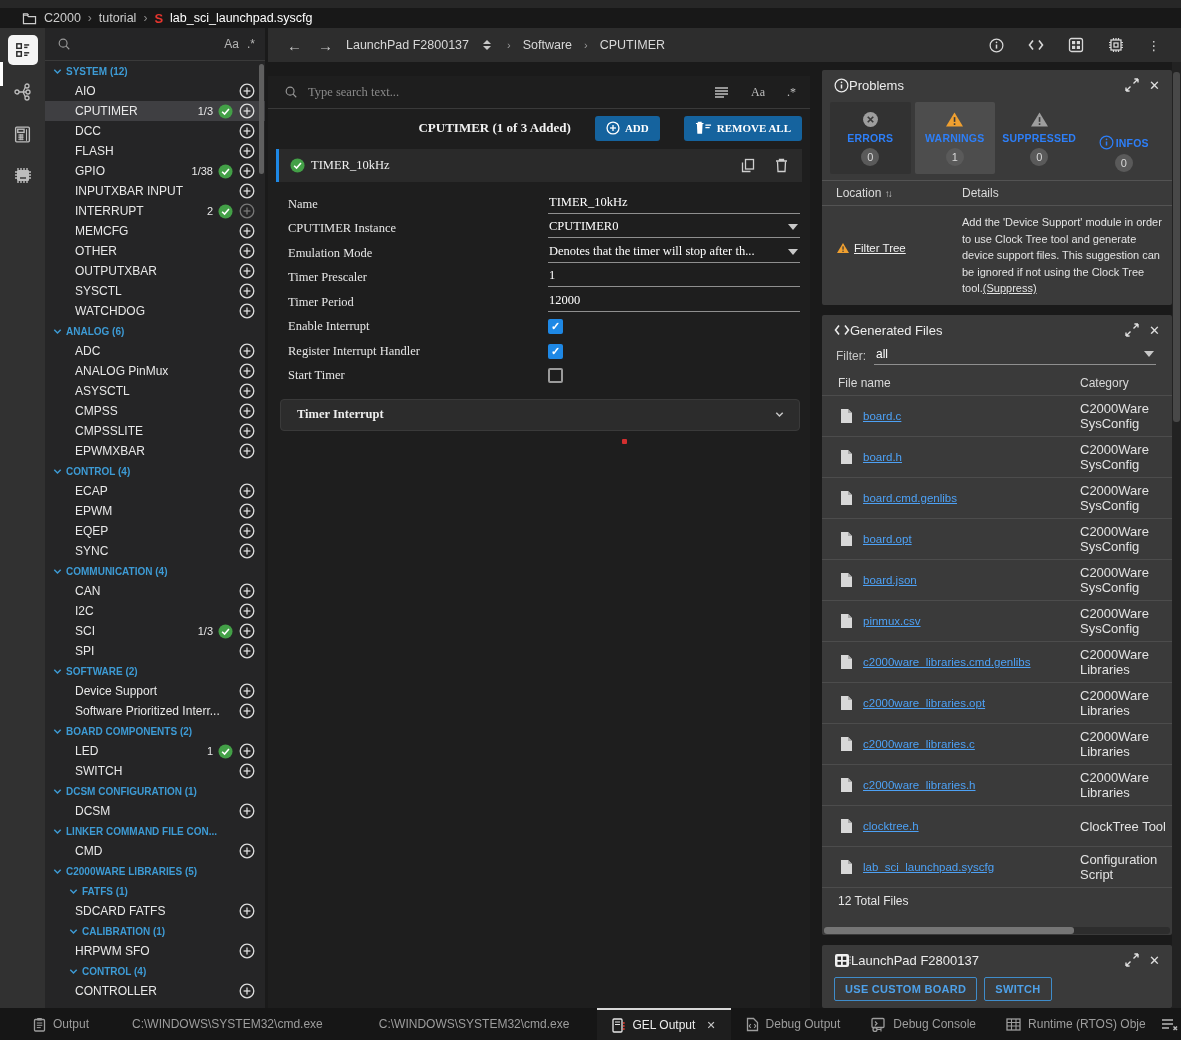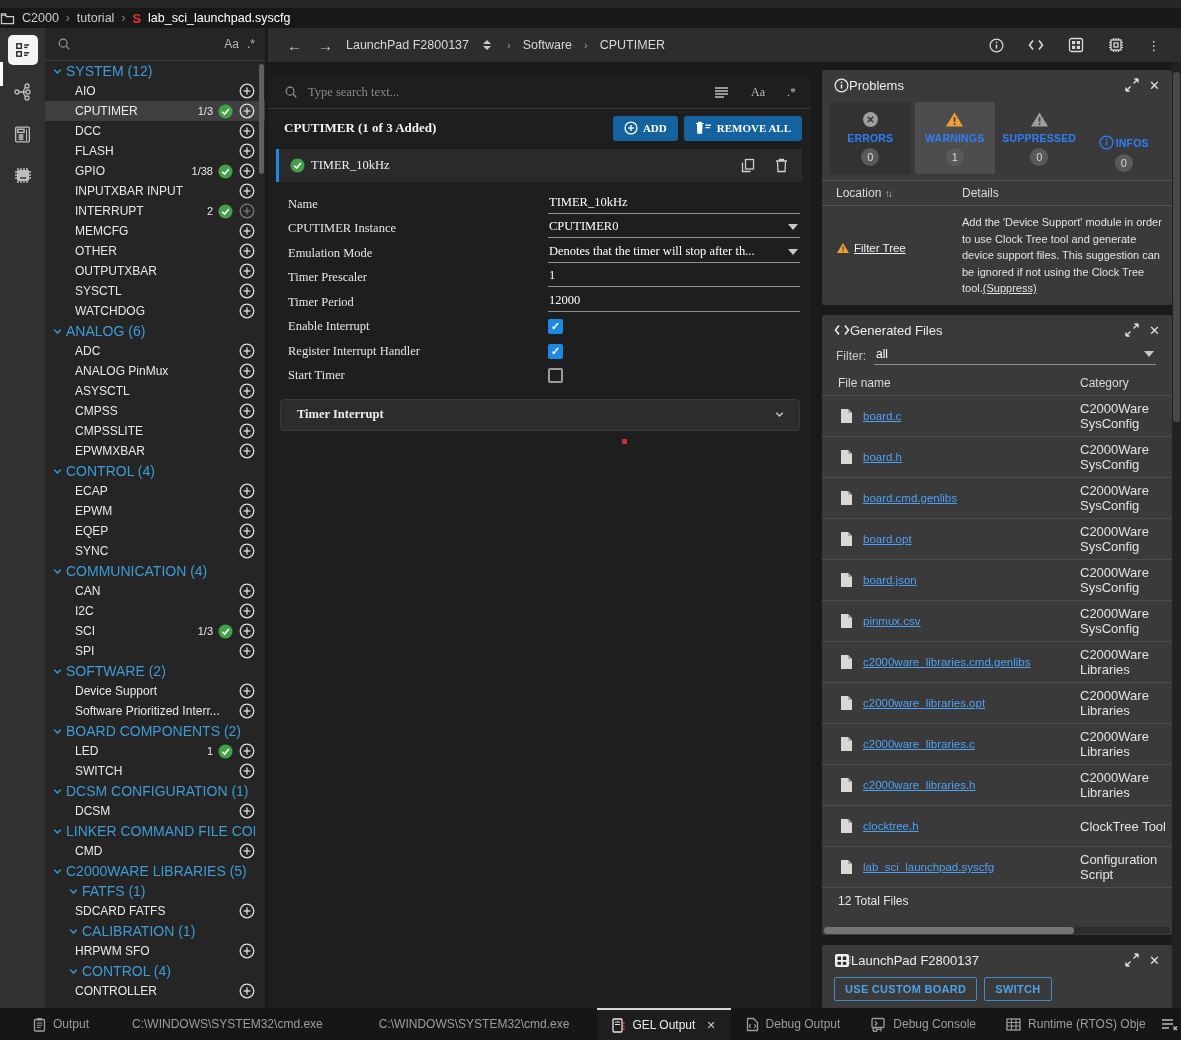--- a/index.html
+++ b/index.html
@@ -3,41 +3,41 @@
 <meta charset="utf-8">
 <style>
   * { margin:0; padding:0; box-sizing:border-box; }
   html,body { width:1181px; height:1040px; overflow:hidden; background:#1a1a1a;
     font-family:"Liberation Sans", sans-serif; color:#e8e8e8; }
   svg { display:block; }
 
   
   #top-strip { position:absolute; left:0; top:0; width:1181px; height:8px; background:#272727; }
   #crumb-bar { position:absolute; left:0; top:8px; width:1181px; height:20px; background:#181818;
-    display:flex; align-items:center; gap:7px; font-size:12.5px; color:#cccccc; }
+    display:flex; align-items:center; padding-left:22px; gap:7px; font-size:12.5px; color:#cccccc; }
   #crumb-bar .sep { color:#8a8a8a; font-size:12px; }
   #crumb-bar .file { color:#ffffff; }
   .syscfg-logo { color:#e5352e; font-weight:bold; font-size:13px; }
 
   
   #activity-bar { position:absolute; left:0; top:28px; width:45px; height:980px; background:#313131;
     display:flex; flex-direction:column; align-items:center; padding-top:7px; gap:12px; }
   .act-item { width:30px; height:30px; display:flex; align-items:center; justify-content:center; color:#bdbdbd; }
   .act-item.active { background:#f5f5f5; border-radius:5px; color:#2b2b2b; }
   #act-indicator { position:absolute; left:0; top:34px; width:3px; height:24px; background:#ffffff; }
 
   
   #tree-panel { position:absolute; left:45px; top:28px; width:220px; height:980px; background:#252526; overflow:hidden; }
   #tree-search { height:33px; border-bottom:1px solid #3a3a3a; display:flex; align-items:center; padding:0 10px 0 12px; gap:8px; color:#9a9a9a; }
   #tree-search .spacer { flex:1; }
   #tree-search .mini { font-size:12px; color:#b5b5b5; }
   .tree-row { height:20px; display:flex; align-items:center; padding-right:10px; font-size:12px; color:#e8e8e8; }
   .tree-row.selected { background:#3f3f42; }
   .tree-row .chev { width:14px; margin-left:7px; color:#3d9bd5; }
-  .tree-row.cat { color:#3d9bd5; font-weight:normal; font-size:14px; }
+  .tree-row.cat { color:#3d9bd5; font-weight:bold; font-size:10px; }
   .tree-row .lbl { flex:1; white-space:nowrap; overflow:hidden; }
   .tree-row.item .lbl { margin-left:30px; }
   .tree-row.item.ind1 .lbl { }
   .tree-row.cat.ind1 .chev { margin-left:23px; }
   .tree-row .count { font-size:11px; margin-right:5px; color:#e8e8e8; font-weight:normal; }
   .tree-row .chk { margin-right:6px; height:15px; }
   .tree-row .addbtn { color:#dcdcdc; height:16px; }
   .tree-row .addbtn.disabled { color:#787878; }
   #tree-scroll-thumb { position:absolute; right:1px; top:36px; width:5px; height:110px; background:#5f5f5f; border-radius:3px; }
 
@@ -51,21 +51,21 @@
   .updown { display:inline-flex; flex-direction:column; gap:2px; margin:0 4px; }
   .updown i { width:0; height:0; border-left:4px solid transparent; border-right:4px solid transparent; }
   .updown i.up { border-bottom:4px solid #c8c8c8; }
   .updown i.dn { border-top:4px solid #c8c8c8; }
 
   
   #config-panel { position:absolute; left:268px; top:76px; width:542px; height:946px; background:#1e1e1e;font-family:Liberation Serif, serif; }
   #cfg-search { height:33px; border-bottom:1px solid #3a3a3a; display:flex; align-items:center; padding:0 14px 0 16px; gap:10px; }
   #cfg-search .ph { color:#8a8a8a; font-size:12.5px; flex:1; }
   #cfg-search .mini { color:#c0c0c0; font-size:12px; padding-left:12px; }
-  #cfg-head { height:38px; display:flex; align-items:center; padding:0 8px 0 16px; gap:6px; }
+  #cfg-head { height:38px; display:flex; align-items:center; padding:0 8px 0 16px; gap:24px;text-align:right; }
   #cfg-head .title { font-weight:bold; font-size:13px; flex:1; color:#f2f2f2; }
   .btn { background:#15639e; color:#ffffff; font-size:11px; font-weight:bold; border-radius:3px;
     height:25px; display:inline-flex; align-items:center; gap:5px; padding:0 11px; }
   #inst-card { margin:2px 8px 0 8px; height:33px; background:#2a2a2a; border-left:3px solid #1e88e5;
     display:flex; align-items:center; padding:0 14px 0 11px; gap:6px; }
   #inst-card .nm { font-size:12.5px; color:#f0f0f0; flex:1; }
   #inst-card .cicon { color:#cfcfcf; padding-left:14px; }
   #cfg-form { padding:12px 10px 0 20px; }
   .f-row { height:20px; margin-bottom:4.5px; display:flex; align-items:center; }
   .f-label { width:260px; font-size:12.5px; color:#e6e6e6; }

